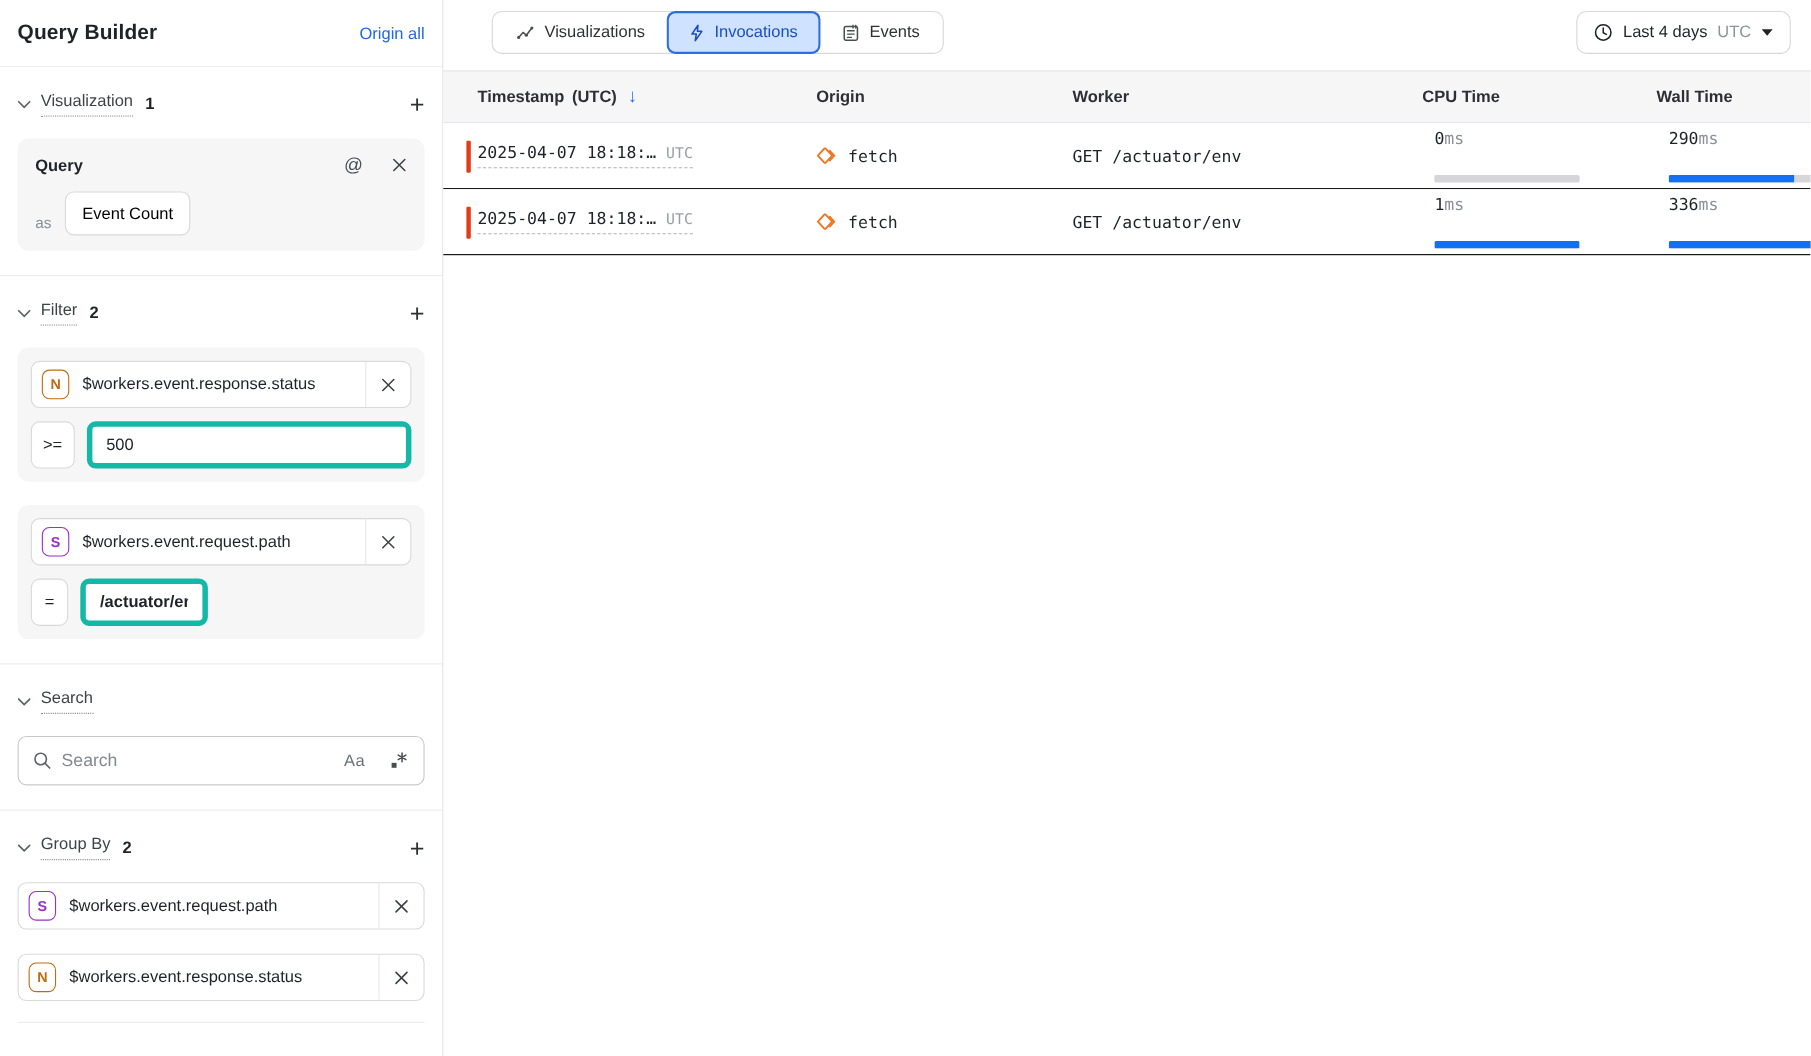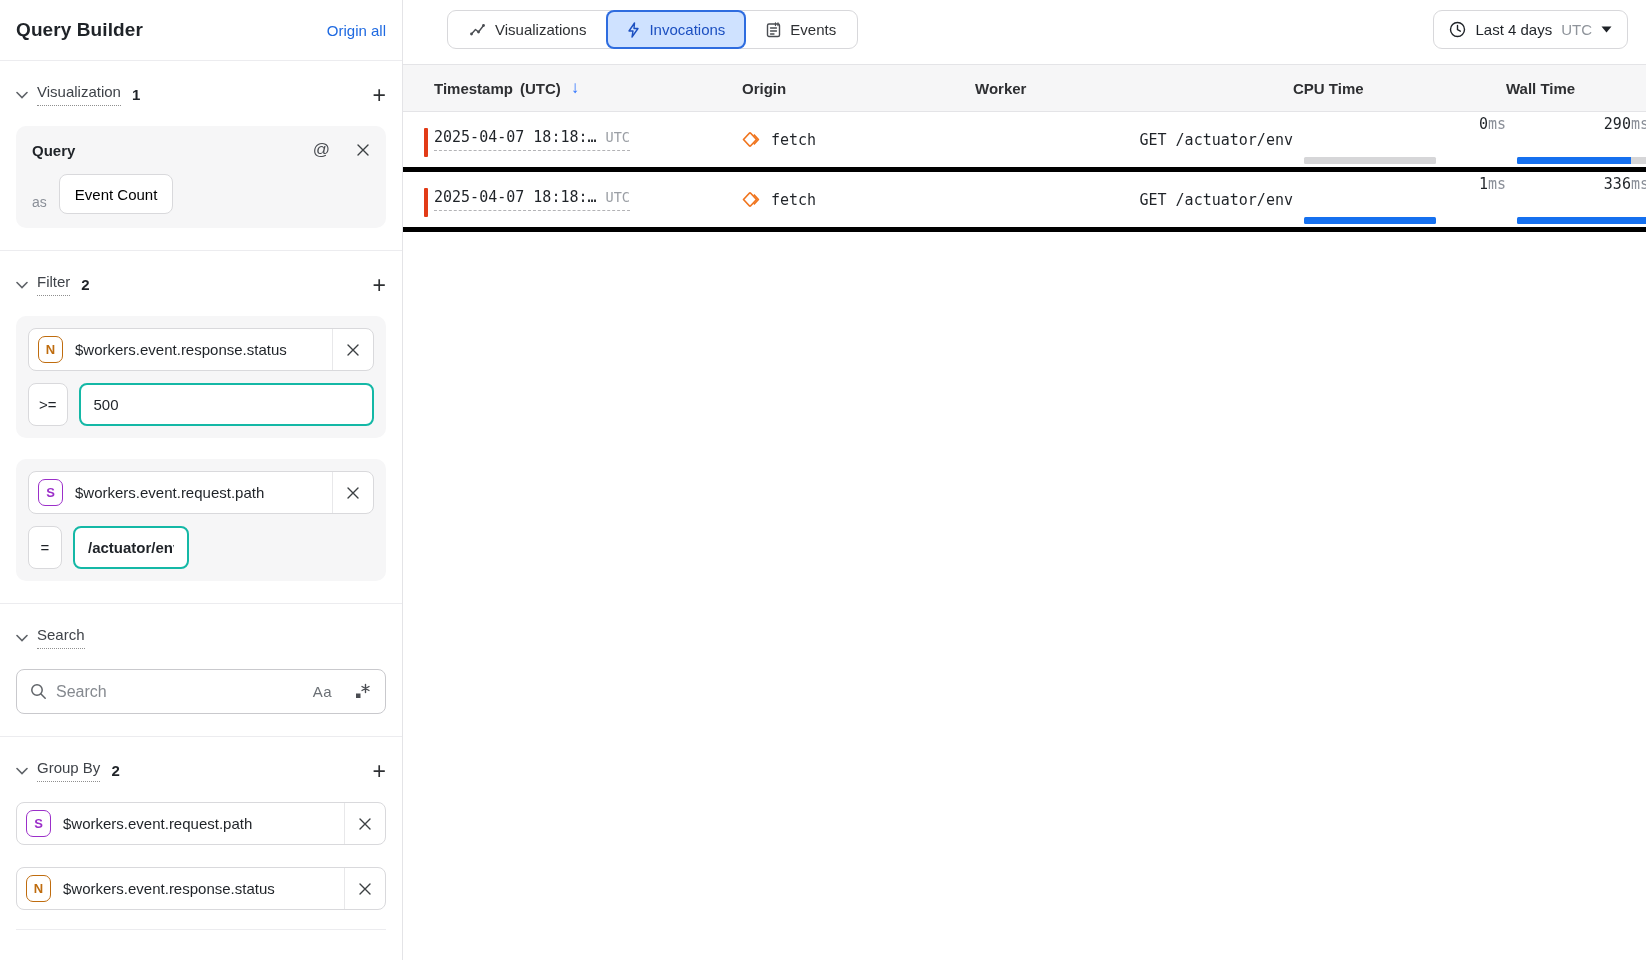--- a/index.html
+++ b/index.html
@@ -42,21 +42,21 @@
            font-size:13px; font-weight:700; border:1.5px solid; background:#fff; }
   .badge.n { color:#bf6c0e; border-color:#bf6c0e; }
   .badge.s { color:#9b2fc9; border-color:#9b2fc9; }
   .field-path { font-size:15px; color:#1f2328; margin-left:12px; flex:1; white-space:nowrap; overflow:hidden; }
   .field-x { width:41px; align-self:stretch; display:flex; align-items:center; justify-content:center;
              border-left:1px solid #e8e8ea; cursor:pointer; }
   .op-row { display:flex; gap:11px; margin-top:12px; }
   .op-box { background:#fff; border:1px solid #d9d9dc; border-radius:8px; height:43px; min-width:34px;
             display:flex; align-items:center; justify-content:center; font-size:15px; color:#1f2328;
             padding:0 10px; cursor:pointer; }
-  .val-input { background:#fff; border:2px solid #14b8a6; border-radius:8px; height:43px;
+  .val-input { background:#fff; border:5px solid #14b8a6; border-radius:8px; height:43px;
                font-size:15px; color:#1f2328; padding:0 13px; font-family:inherit; }
   .val-wide { flex:1; }
   .val-narrow { width:116px;font-weight:bold; }
 
   .search-box { display:flex; align-items:center; margin-top:20px; border:1px solid #c9c9cd;
                 border-radius:8px; height:45px; padding:0 13px; gap:9px; background:#fff; }
   .search-box input { border:none; outline:none; flex:1; font-size:16px; color:#1f2328; font-family:inherit; }
   .search-box input::placeholder { color:#85898f; }
   .aa-icon { font-size:15px; color:#6b7075; cursor:pointer; letter-spacing:.5px; }
   .regex-icon { margin-left:12px; cursor:pointer; display:inline-flex; }
@@ -82,22 +82,22 @@
   .timerange .tz { color:#8f949b; }
   .timerange .lbl { color:#1f2328; font-weight:500; }
 
   .thead { height:48px; background:#f6f6f7; border-top:1px solid #e4e4e7; border-bottom:1px solid #e4e4e7;
            display:grid; grid-template-columns:308px 233px 318px 213px 1fr; align-items:center;
            padding-left:31px; }
   .th { font-size:15px; font-weight:700; color:#2e2f32; display:flex; align-items:center; gap:7px; }
   .sort-arrow { color:#2970ff; font-size:17px; font-weight:400; margin-left:3px; cursor:pointer; }
 
   .trow { height:60px; display:grid; grid-template-columns:308px 233px 318px 213px 1fr;
-          align-items:center; padding-left:31px; border-bottom:5px solid #000000; position:relative;
-          background:#fff; cursor:pointer;text-align:right; }
+          align-items:center; padding-left:31px; border-bottom:1px solid #000000; position:relative;
+          background:#fff; cursor:pointer; }
   .err-bar { position:absolute; left:21px; top:16px; width:4px; height:29px; background:#e23b17;
              border-radius:1px; }
   .ts-cell { display:flex; }
   .ts-inner { display:flex; align-items:baseline; gap:9px; border-bottom:1px dashed #b3b3b6; padding-bottom:4px; }
   .ts-text { font-size:15px; color:#1f2328; }
   .ts-tz { font-size:13.5px; color:#9a9ea4; }
   .origin-cell { display:flex; align-items:center; gap:10px; font-size:15px; color:#1f2328; }
   .worker-cell { font-size:15px; color:#1f2328; }
   .metric { display:flex; flex-direction:column; gap:24px; padding-left:11px; }
   .metric-label { font-size:15px; color:#1f2328; }

